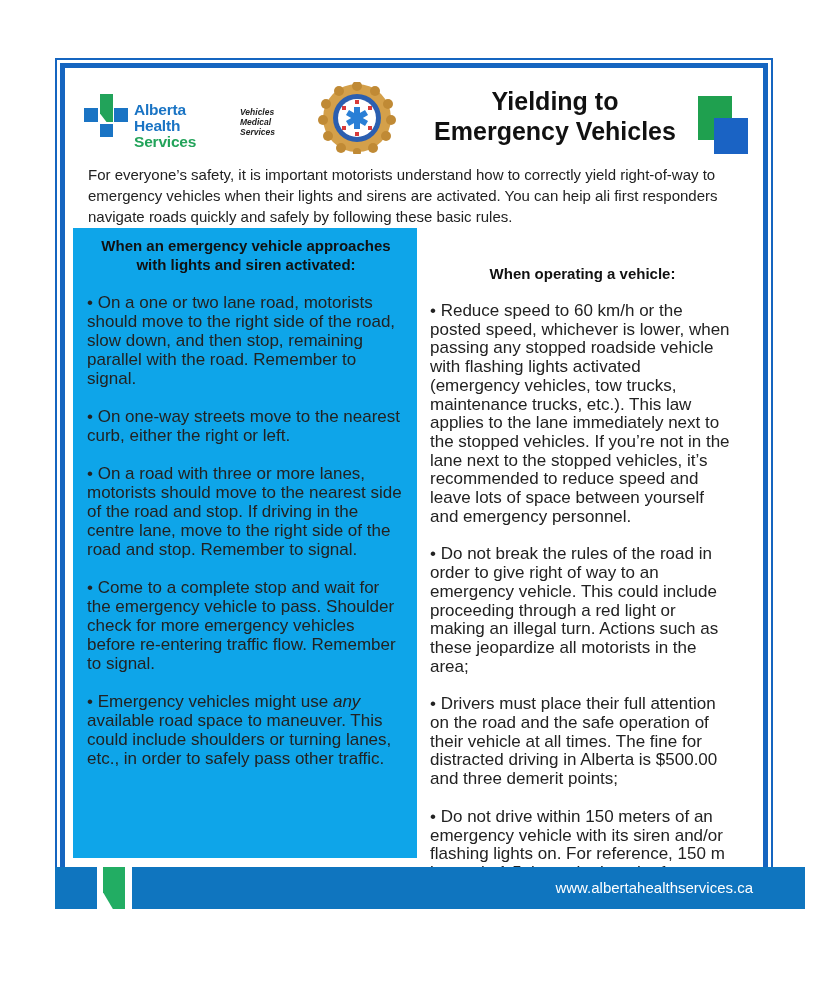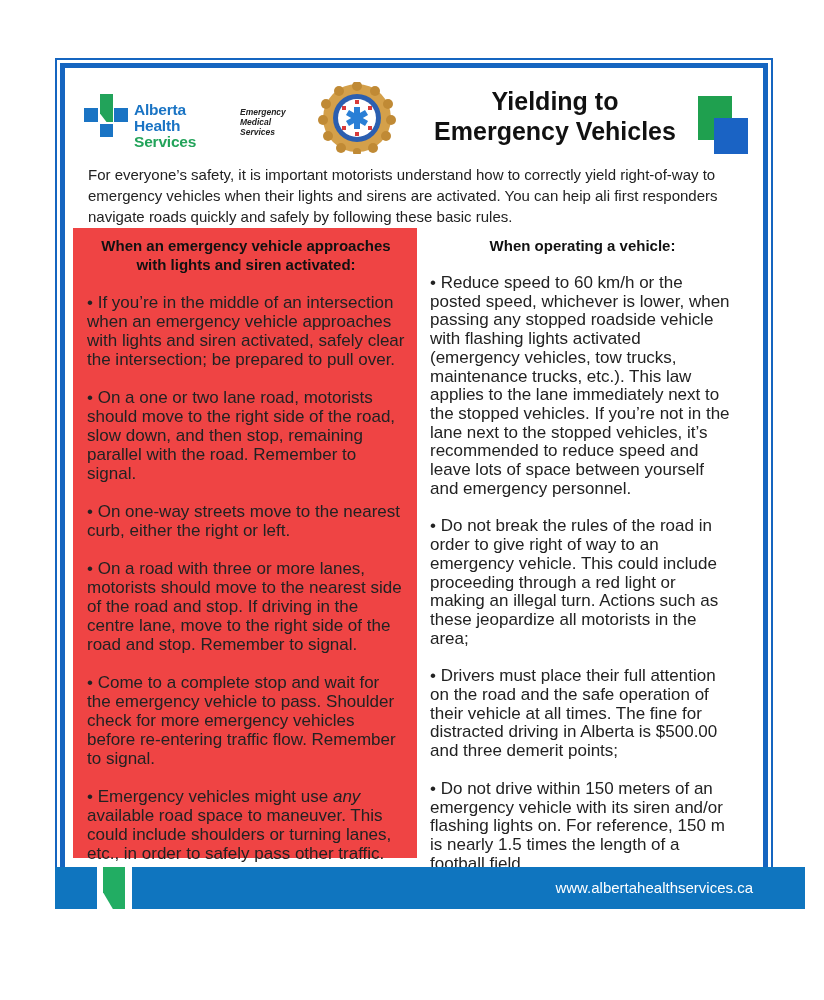--- a/index.html
+++ b/index.html
@@ -36,26 +36,26 @@
     .title span { display: block; }
 
     .deco-squares { position: absolute; left: 698px; top: 96px; width: 52px; height: 60px; }
     .deco-squares .g { position: absolute; left: 0; top: 0; width: 34px; height: 44px; background: #1fa04f; }
     .deco-squares .b { position: absolute; left: 16px; top: 22px; width: 34px; height: 36px; background: #1a63c4; }
 
     
     .intro { position: absolute; left: 88px; top: 164px; width: 650px; font-size: 15px; line-height: 21px; color: #222; }
 
     
-    .col-left { position: absolute; left: 73px; top: 228px; width: 344px; height: 630px; background: #ef4444;
+    .col-left { position: absolute; left: 73px; top: 228px; width: 344px; height: 630px; background: #0ea5e9;
                 box-sizing: border-box; padding: 8px 12px 0 14px; }
     .col-right { position: absolute; left: 430px; top: 228px; width: 305px; box-sizing: border-box; padding-top: 8px; }
     .col-heading { font-weight: bold; font-size: 15px; line-height: 19px; text-align: center; color: #111; }
     .col-left .col-heading { margin-bottom: 19px; }
-    .col-right .col-heading { margin-bottom: 19px; }
+    .col-right .col-heading { margin-bottom: 19px; margin-top: 28px; }
     .bullet { font-size: 17px; line-height: 19px; color: #222; margin: 0 0 19px 0; }
     .col-right .bullet { line-height: 18.7px; }
 
     
     .footer { position: absolute; left: 55px; top: 867px; width: 750px; height: 42px; background: #0f75bf; }
     .footer .notch-bg { position: absolute; left: 42px; top: 0; width: 35px; height: 42px; background: #ffffff; }
     .footer .notch-green { position: absolute; left: 6px; top: 0; width: 22px; height: 42px; background: #22ad63;
                            clip-path: polygon(0 0, 100% 0, 100% 100%, 45% 100%, 0 60%); }
     .footer .url { position: absolute; right: 52px; top: 11px; color: #ffffff; font-size: 15px; line-height: 20px; }
   </style>
@@ -72,21 +72,21 @@
       <div class="sq r"></div>
       <div class="sq b"></div>
   </div>
   <div class="ahs-text">
     <span class="l1">Alberta Health</span>
     <span class="l2">Services</span>
   </div>
 </div>
 
 <div class="ems-text">
-  <span>Emergency</span>
+  <span>Vehicles</span>
   <span>Medical</span>
   <span>Services</span>
 </div>
 
 <div class="emblem">
   <svg width="78" height="72" viewBox="0 0 78 72">
     <g fill="#d4a04a">
       <circle cx="39" cy="36" r="34"></circle>
     </g>
     <g fill="#c08a35">
@@ -128,21 +128,20 @@
 
 <div class="deco-squares">
   <div class="g"></div>
     <div class="b"></div>
 </div>
 
 <div class="intro">For everyone’s safety, it is important motorists understand how to correctly yield right-of-way to emergency vehicles when their lights and sirens are activated. You can heip ali first responders navigate roads quickly and safely by following these basic rules.</div>
 
 <div class="col-left">
   <div class="col-heading">When an emergency vehicle approaches with lights and siren activated:</div>
-  <p class="bullet">• If you’re in the middle of an intersection when an emergency vehicle approaches with lights and siren activated, safely clear the intersection; be prepared to pull over.</p>
   <p class="bullet">• On a one or two lane road, motorists should move to the right side of the road, slow down, and then stop, remaining parallel with the road. Remember to signal.</p>
   <p class="bullet">• On one-way streets move to the nearest curb, either the right or left.</p>
   <p class="bullet">• On a road with three or more lanes, motorists should move to the nearest side of the road and stop. If driving in the centre lane, move to the right side of the road and stop. Remember to signal.</p>
   <p class="bullet">• Come to a complete stop and wait for the emergency vehicle to pass. Shoulder check for more emergency vehicles before re-entering traffic flow. Remember to signal.</p>
   <p class="bullet"><span>• Emergency vehicles might use </span><em>any</em><span> available road space to maneuver. This could include shoulders or turning lanes, etc., in order to safely pass other traffic.</span></p>
 </div>
 
 <div class="col-right">
   <div class="col-heading">When operating a vehicle:</div>
   <p class="bullet">• Reduce speed to 60 km/h or the posted speed, whichever is lower, when passing any stopped roadside vehicle with flashing lights activated (emergency vehicles, tow trucks, maintenance trucks, etc.). This law applies to the lane immediately next to the stopped vehicles.  If you’re not in the lane next to the stopped vehicles, it’s recommended to reduce speed and leave lots of space between yourself and emergency personnel.</p>

